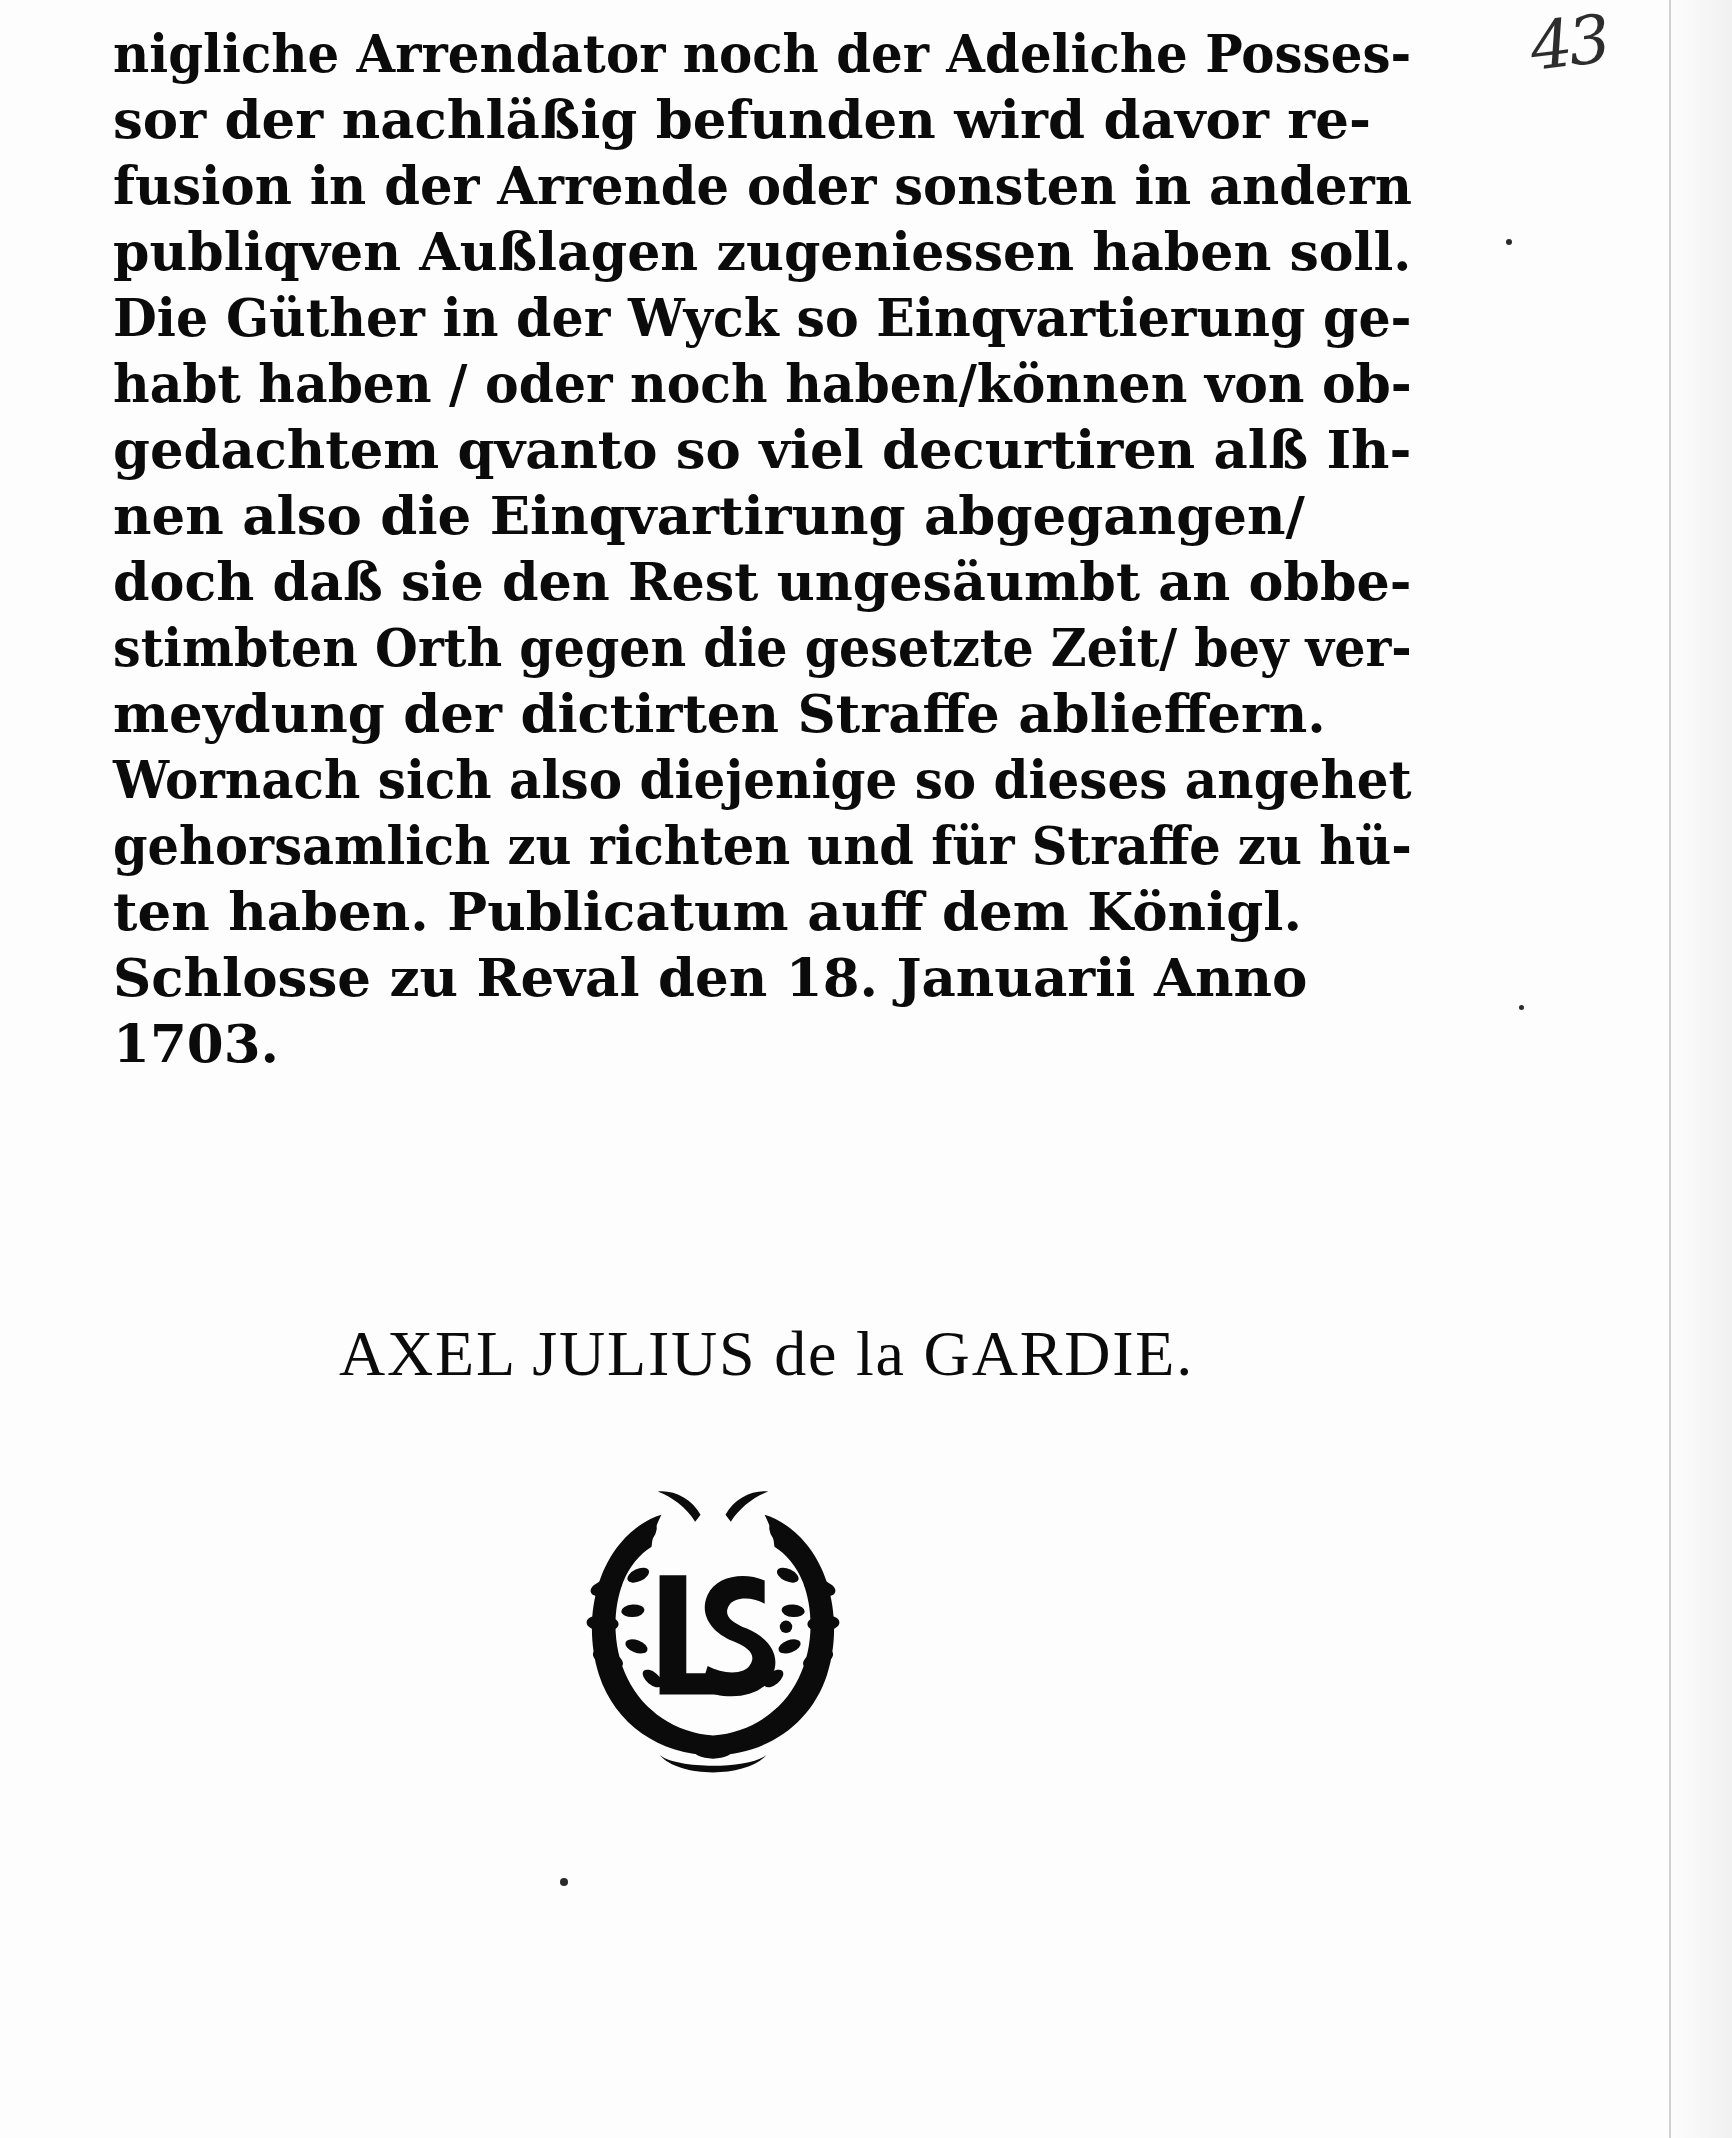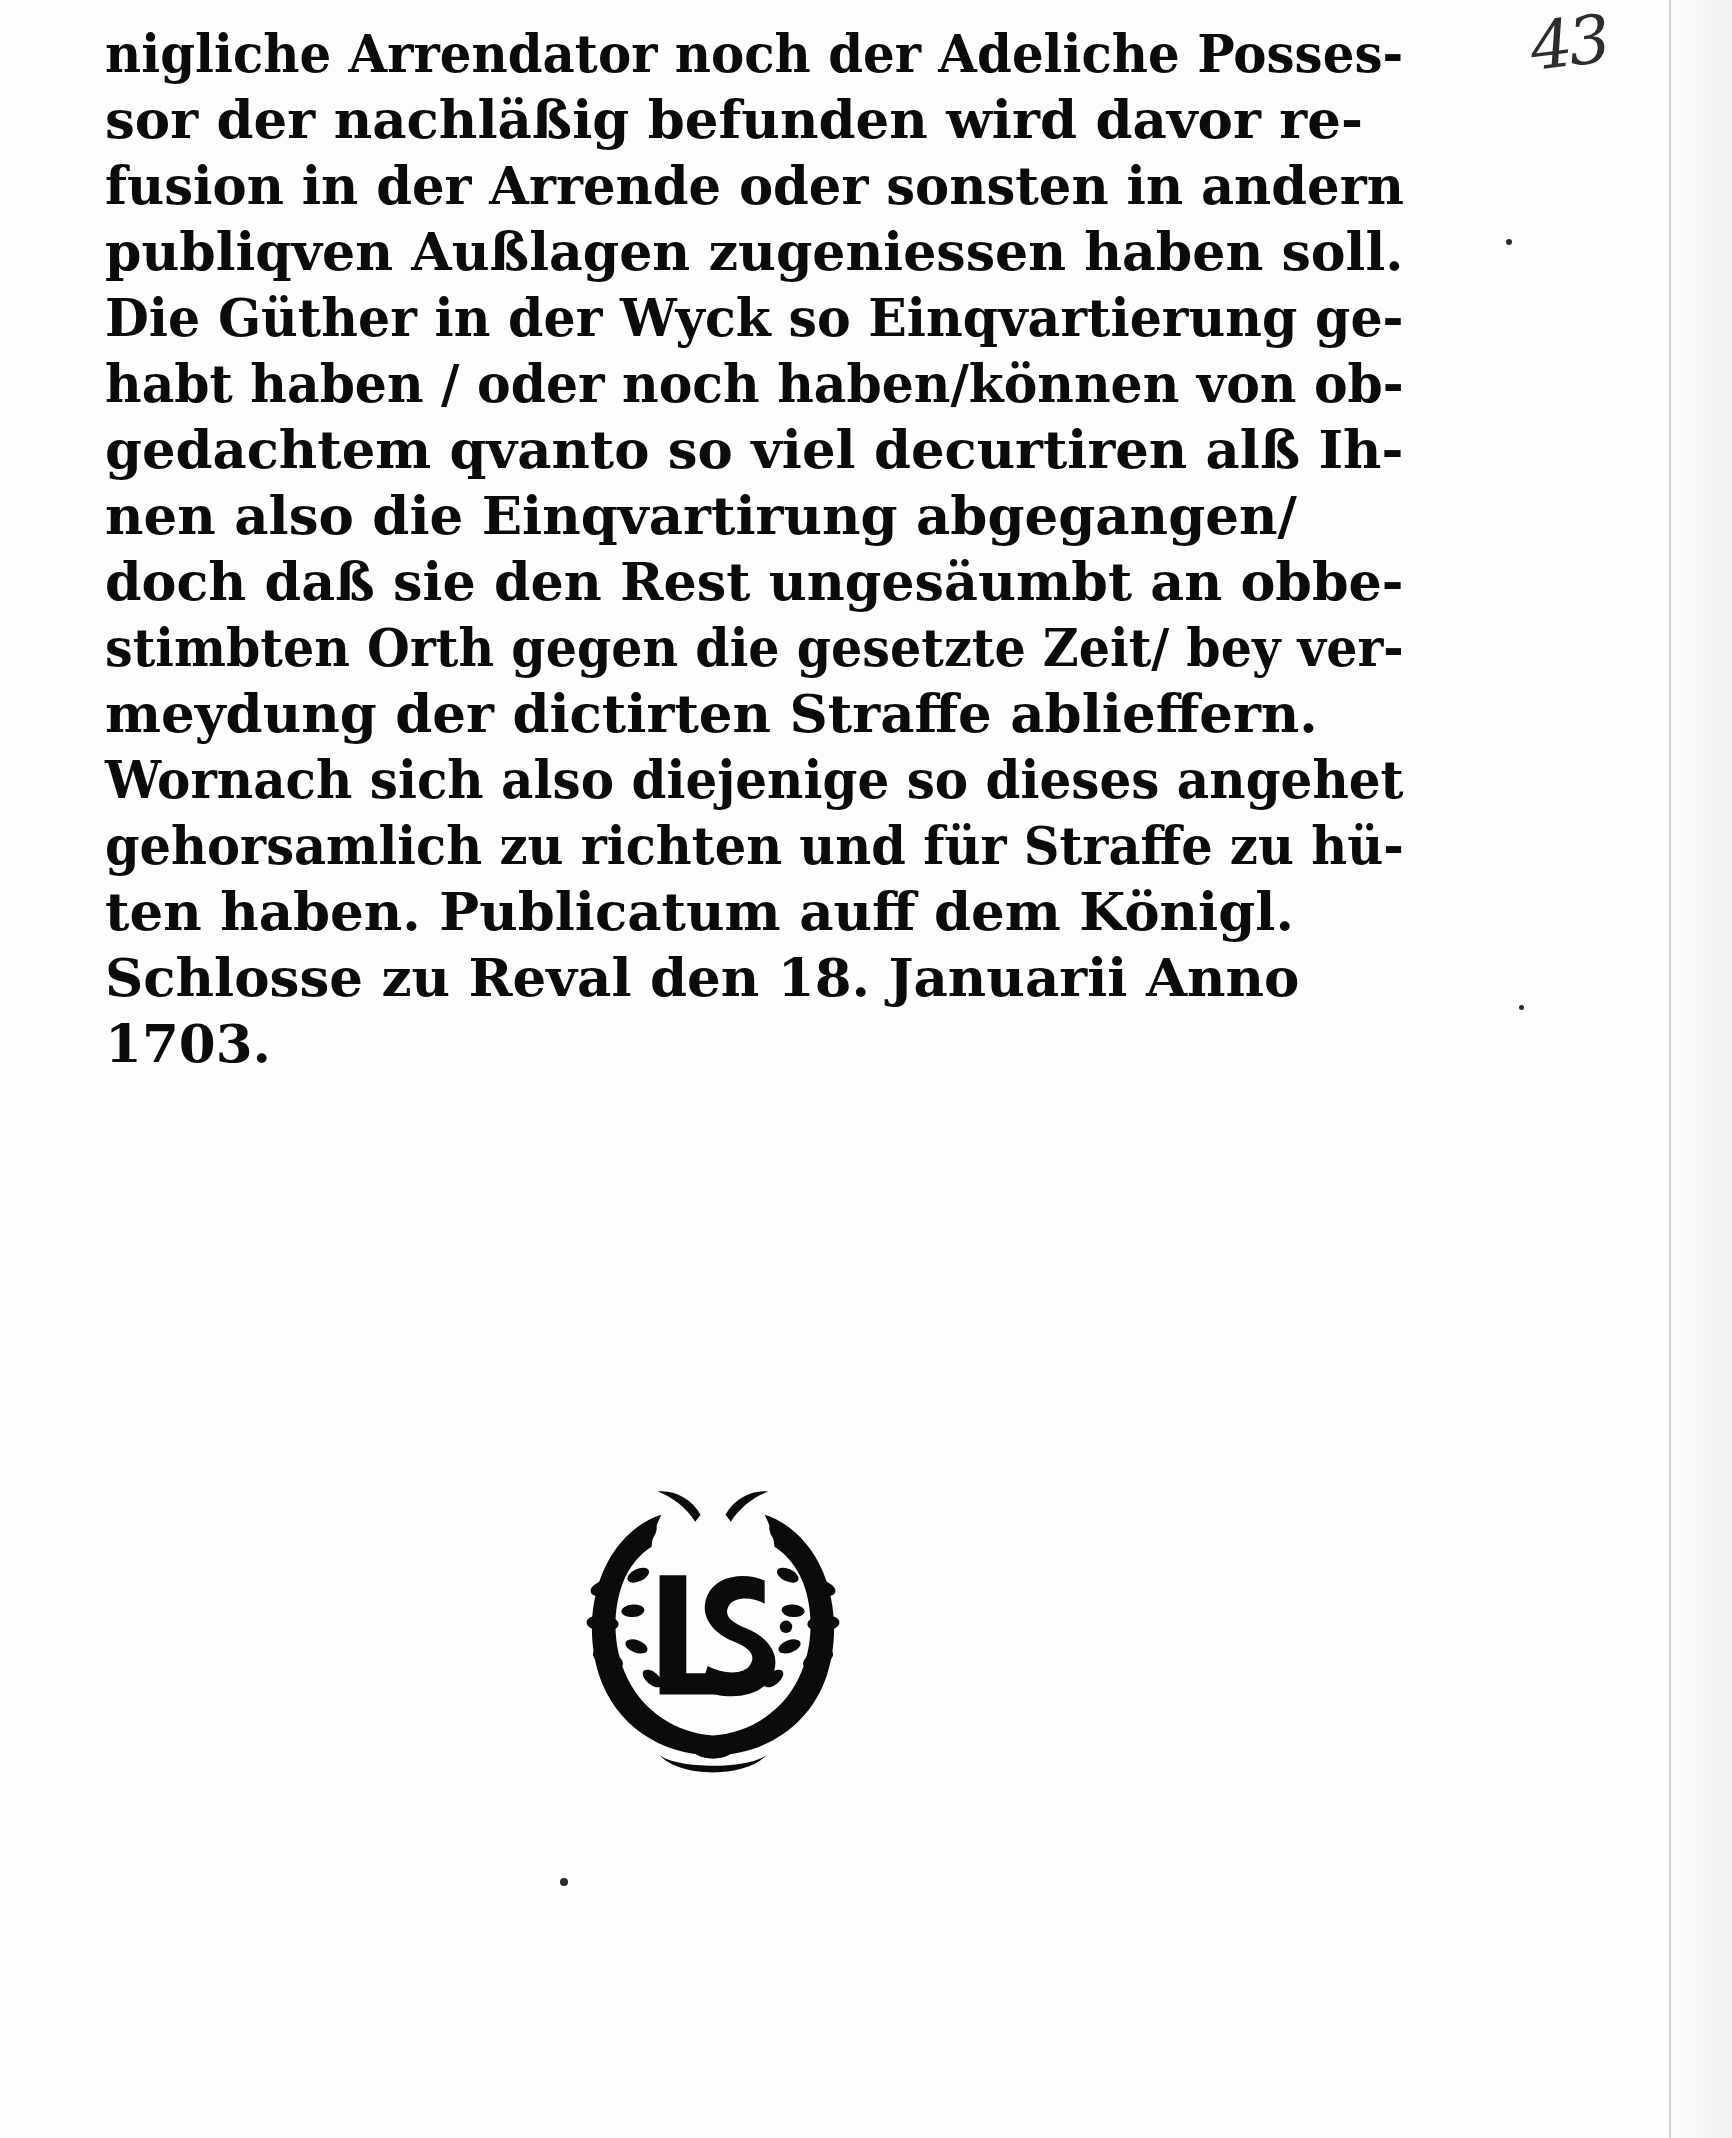--- a/index.html
+++ b/index.html
@@ -56,21 +56,21 @@
     color: #111;
     transform: rotate(-7deg);
     letter-spacing: -3.6px;
     white-space: nowrap;
     opacity: 0.88;
   }
 
   
   #body-text {
     position: absolute;
-    left: 105px;
+    left: 113px;
     top: 19.6px;
     width: 1310px;
   }
 
   .textline {
     font-family: "DejaVu Serif", serif;
     font-weight: 700;
     font-size: 53px;
     line-height: 66px;
     letter-spacing: 0px;
@@ -137,20 +137,21 @@
     <div class="textline" style="transform: scaleX(0.9872);">doch daß sie den Rest ungesäumbt an obbe-</div>
     <div class="textline" style="transform: scaleX(0.9269);">stimbten Orth gegen die gesetzte Zeit/ bey ver-</div>
     <div class="textline" style="transform: scaleX(1);">meydung der dictirten Straffe ablieffern.</div>
     <div class="textline" style="transform: scaleX(0.9435);">Wornach sich also diejenige so dieses angehet</div>
     <div class="textline" style="transform: scaleX(0.9339);">gehorsamlich zu richten und für Straffe zu hü-</div>
     <div class="textline" style="transform: scaleX(1);">ten haben.    Publicatum auff dem Königl.</div>
     <div class="textline" style="transform: scaleX(1);">Schlosse zu Reval den 18. Januarii Anno</div>
     <div class="textline" style="transform: scaleX(1);">1703.</div>
   </div>
 
+  <div id="signature">AXEL JULIUS de la GARDIE.</div>
 
   <div id="seal-emblem">
     <svg viewBox="0 0 420 360" xmlns="http://www.w3.org/2000/svg" aria-hidden="true">
       <g fill="#0b0b0b">
 
         <path d="M210 330 C150 330 100 295 82 240 C66 190 74 130 106 92 C120 75 138 64 152 60
                  C146 72 142 84 141 96 C128 104 116 118 109 136 C96 170 98 212 114 244
                  C132 281 168 305 210 308 Z"></path>
 
         <path d="M210 330 C270 330 320 295 338 240 C354 190 346 130 314 92 C300 75 282 64 268 60

